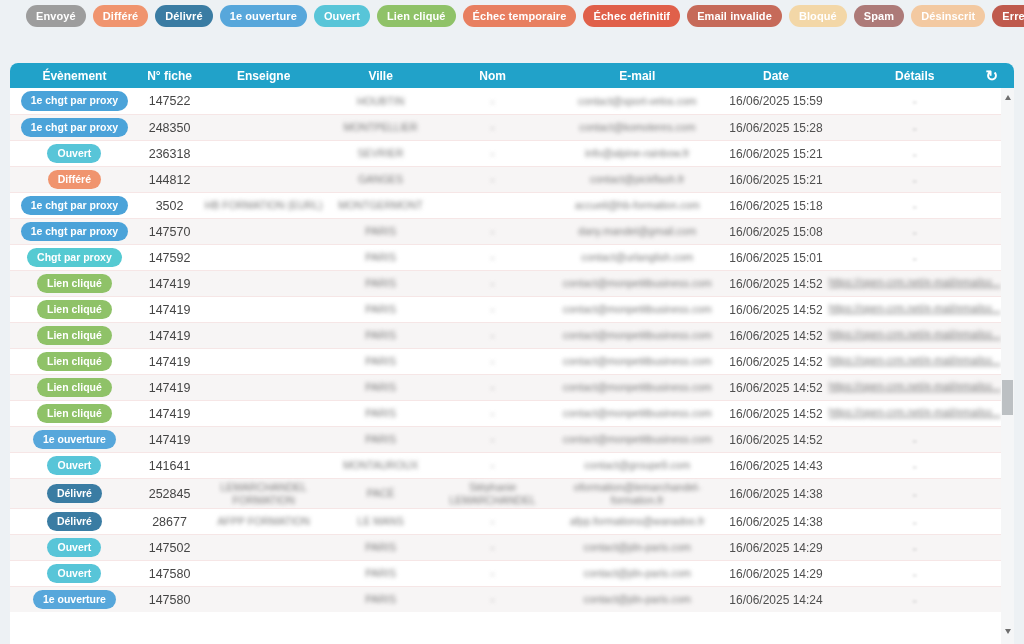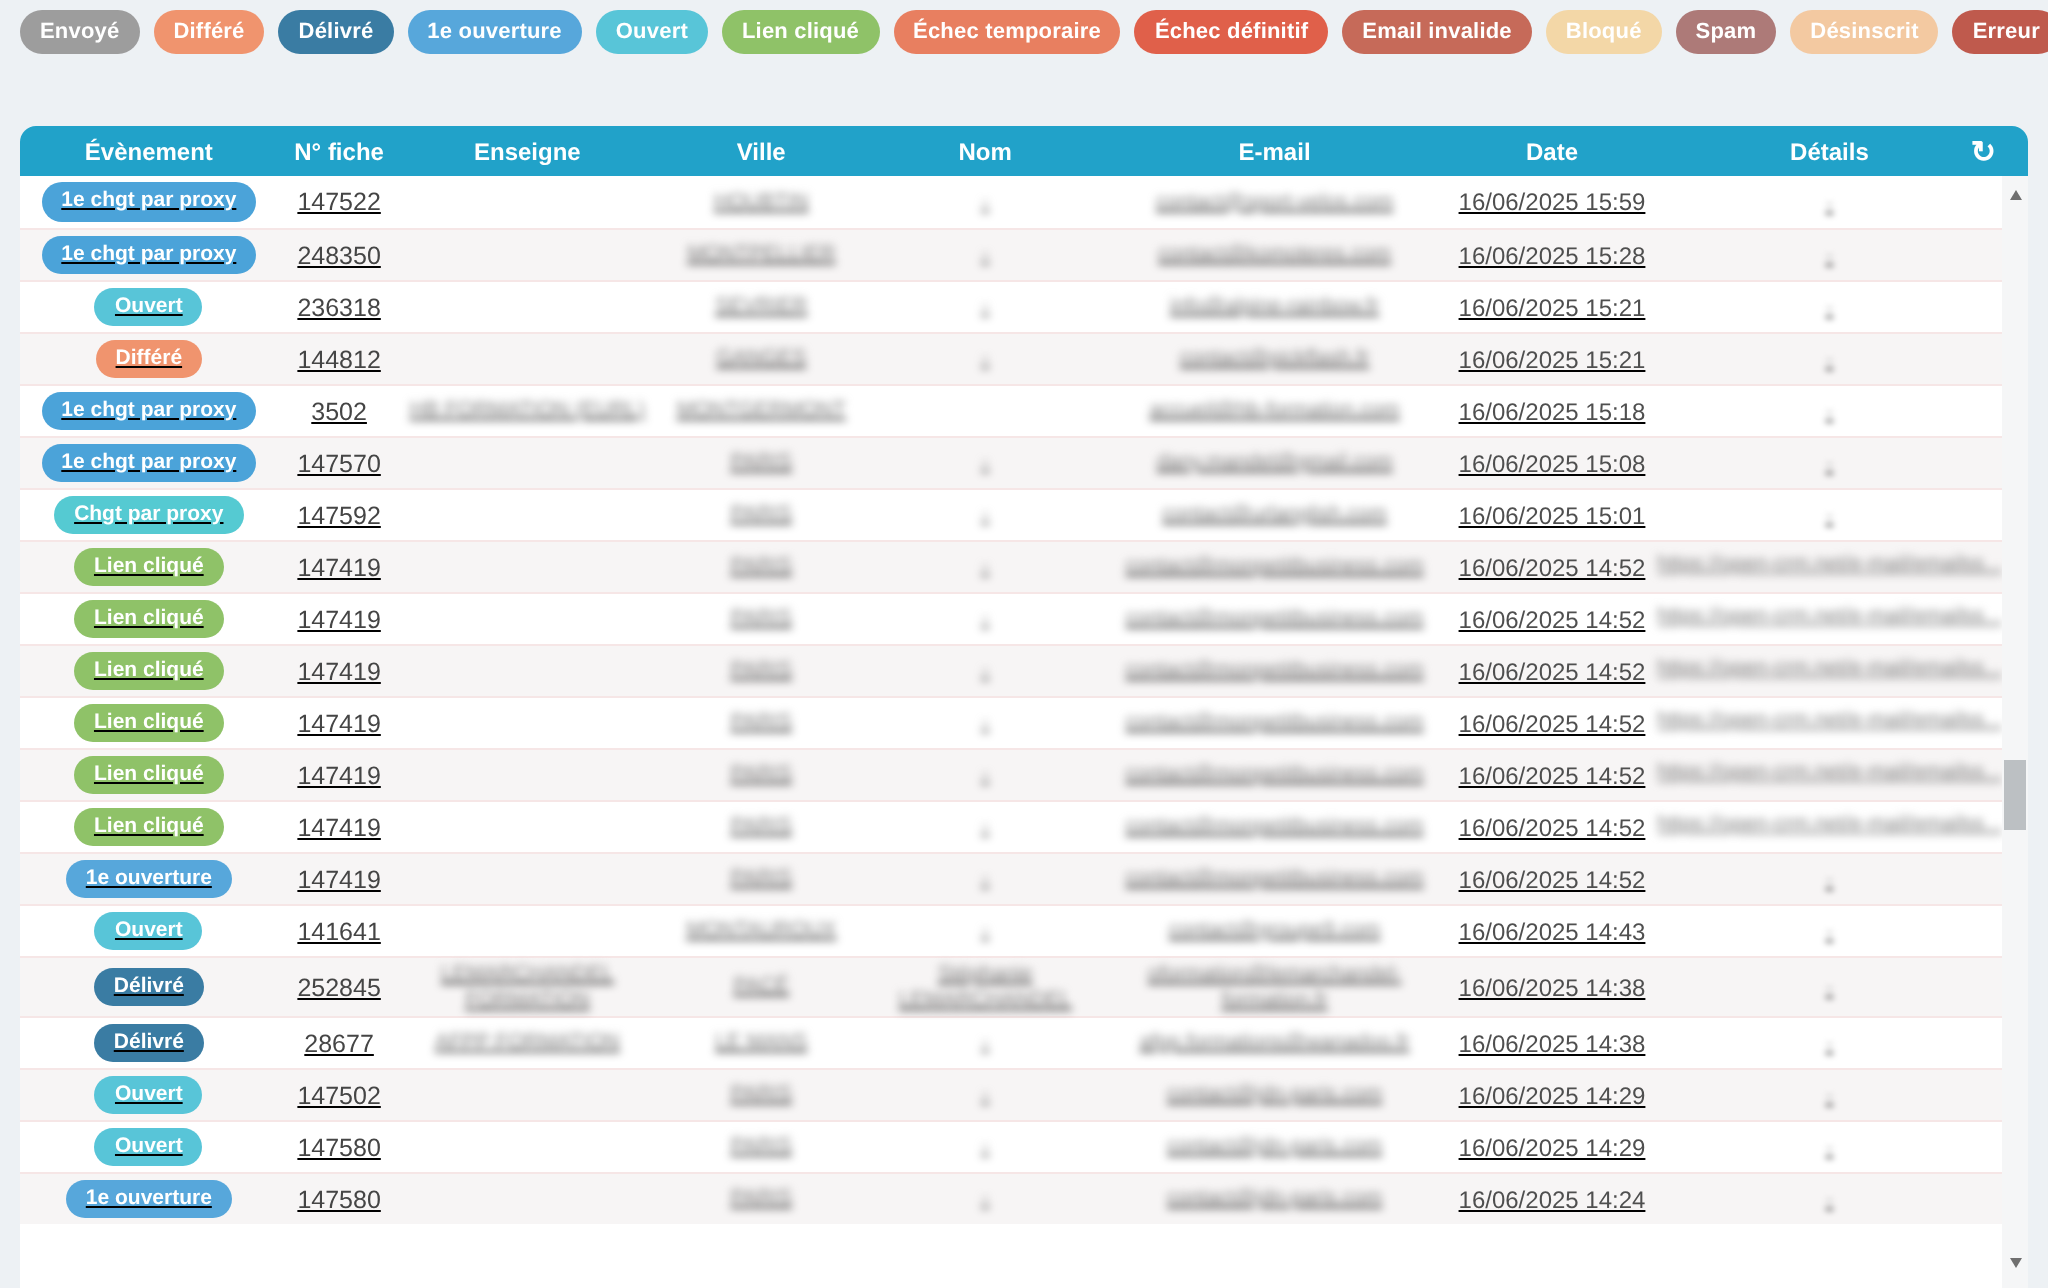--- a/index.html
+++ b/index.html
@@ -5,21 +5,21 @@
   * { margin:0; padding:0; box-sizing:border-box; }
   html,body { width:1024px; height:644px; overflow:hidden; }
   body {
     background:#edf1f4;
     font-family:"Liberation Sans", sans-serif;
     position:relative;
   }
 
   
   .filter-bar {
-    position:absolute; top:5px; left:10px; right:0;
+    position:absolute; top:5px; left:26px; right:0;
     display:flex; gap:7px; white-space:nowrap; overflow:hidden;
   }
   .pill {
     display:inline-block;
     padding:5px 10px;
     border-radius:13px;
     font-size:11px; font-weight:bold; color:#ffffff;
     line-height:1.1;
     cursor:pointer;
     letter-spacing:.1px;
@@ -44,21 +44,21 @@
     display:flex; align-items:flex-end;
   }
   .th { text-align:center; }
   .refresh-btn {
     position:absolute; right:16px; top:0; height:25px;
     display:flex; align-items:center;
     color:#ffffff; font-size:15px; font-weight:bold;
     cursor:pointer;
   }
 
-  .tbody { width:calc(100% - 13px);text-decoration:underline; }
+  .tbody { width:calc(100% - 13px); }
   .trow {
     display:flex; align-items:center;
     min-height:26px;
     border-top:1px solid #f6e6e6;
     background:#ffffff;
     font-size:12px; color:#555;
   }
   .trow:first-child { border-top:none; }
   .trow:nth-child(even) { background:#f7f5f5; }
 

